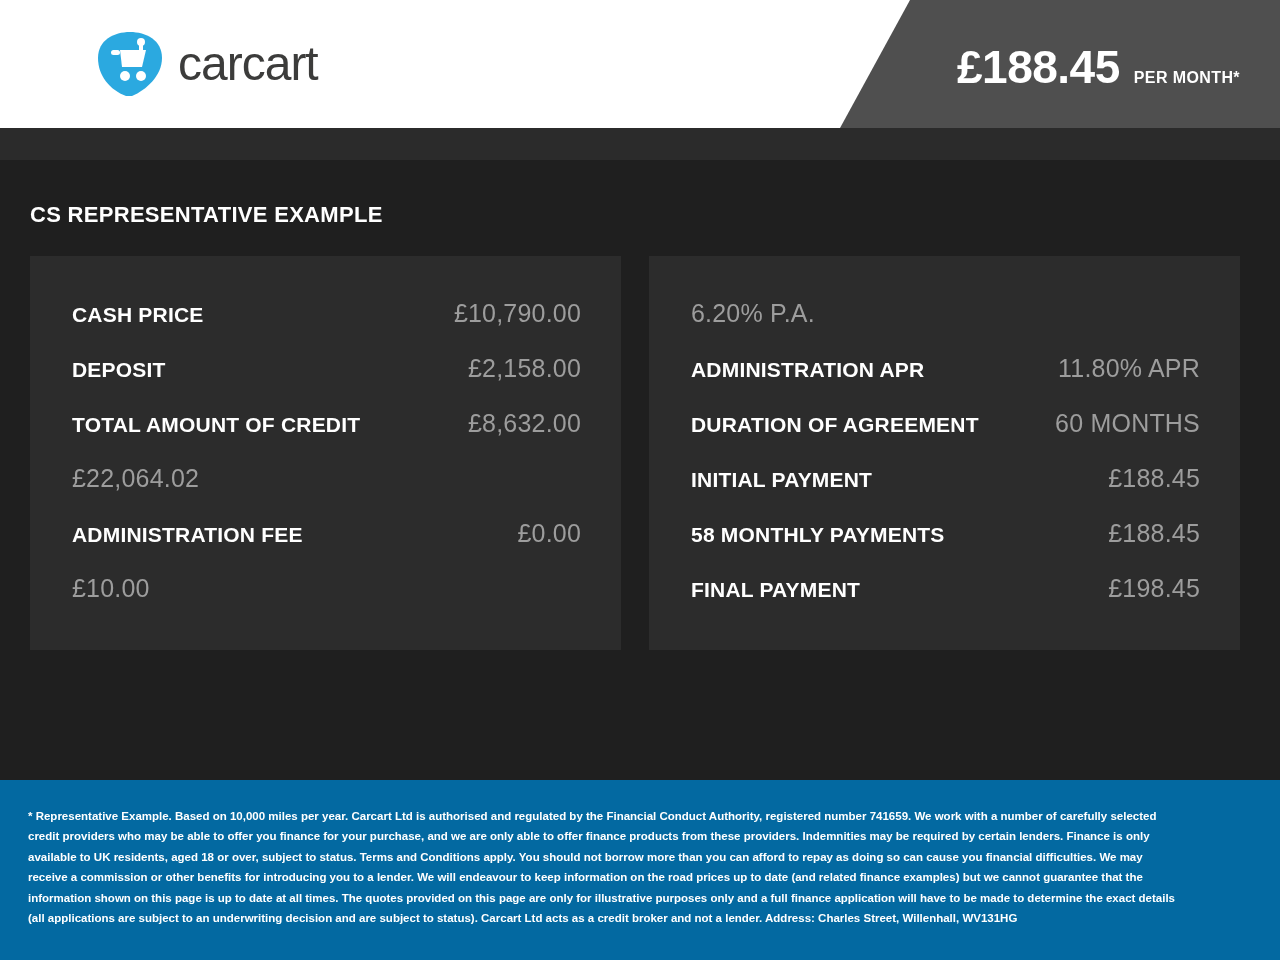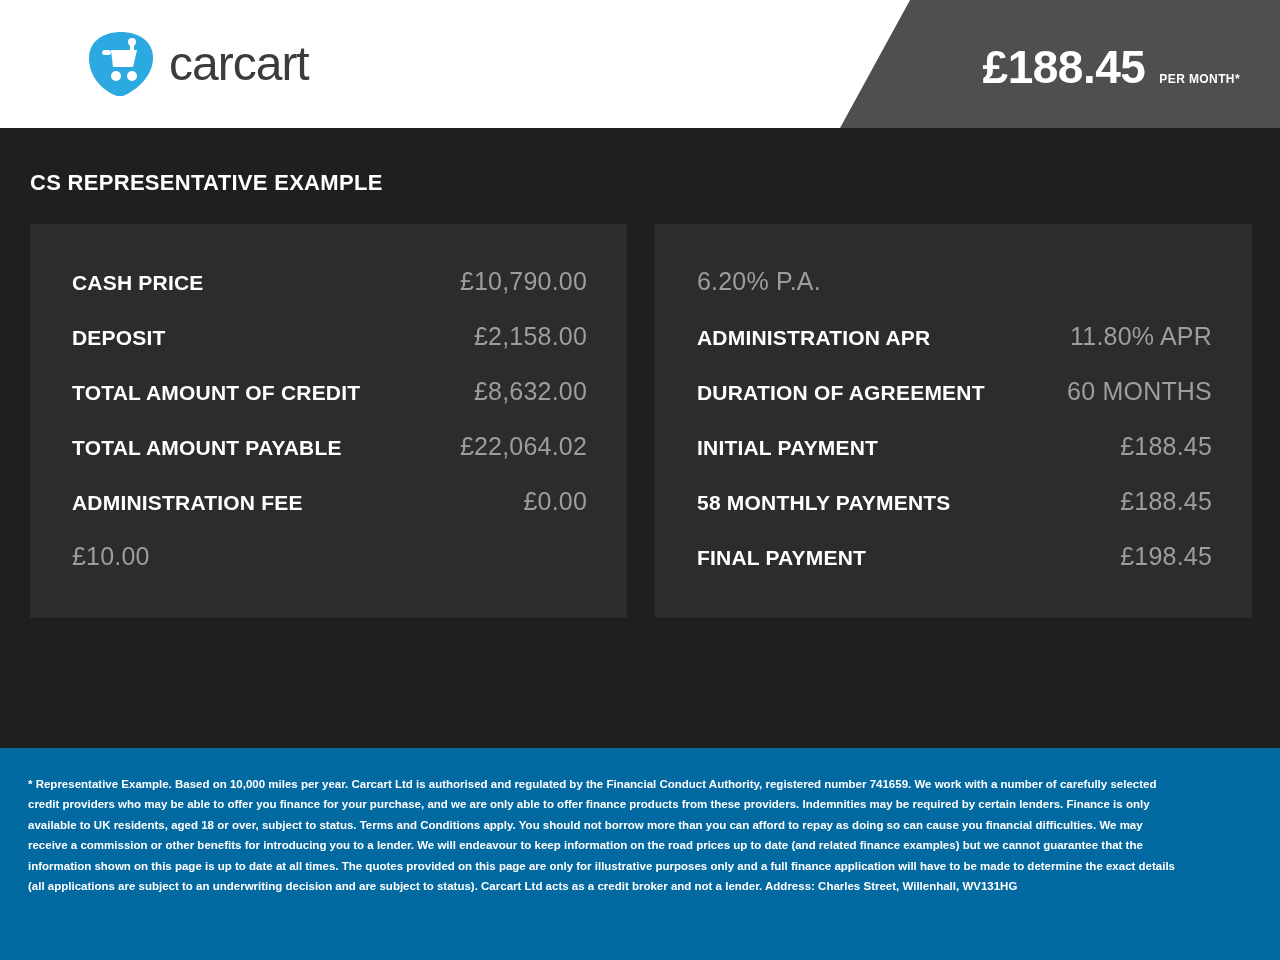--- a/index.html
+++ b/index.html
@@ -23,21 +23,21 @@
     position: absolute;
     top: 0;
     right: 0;
     width: 440px;
     height: 128px;
     background: #4f4f4f;
     clip-path: polygon(70px 0, 440px 0, 440px 128px, 0 128px);
   }
   .logo-wrap {
     position: absolute;
-    left: 87px;
+    left: 96px;
     top: 30px;
     display: flex;
     align-items: center;
     gap: 14px;
     text-align: right;
   }
   .logo-mark {
     width: 68px;
     height: 68px;
     position: relative;
@@ -62,44 +62,45 @@
     gap: 14px;
     color: #ffffff;
   }
   .price-amount {
     font-size: 46px;
     font-weight: bold;
     letter-spacing: -0.5px;
     line-height: 1;
   }
   .price-period {
-    font-size: 12px;
+    font-size: 16px;
     font-weight: bold;
     letter-spacing: 0.4px;
   }
 
   
   .main {
     width: 1280px;
     background: #1f1f1f;
     padding: 0 0 0 0;
     height: 620px;
     position: relative;
+    margin-top: 32px;
   }
   .section-title {
     color: #ffffff;
     font-size: 22px;
     font-weight: bold;
     letter-spacing: 0.3px;
     padding: 42px 0 0 30px;
   }
   .panels {
     display: flex;
     gap: 28px;
-    padding: 28px 28px 0 30px;
+    padding: 28px 40px 0 30px;
   }
   .panel {
     background: #2c2c2c;
     flex: 1;
     padding: 30px 22px 34px 22px;
   }
   .row {
     display: flex;
     align-items: baseline;
     justify-content: space-between;
@@ -175,21 +176,20 @@
       </div>
       <div class="row">
         <span class="row-label">DEPOSIT</span>
         <span class="row-value">£2,158.00</span>
       </div>
       <div class="row">
         <span class="row-label">TOTAL AMOUNT OF CREDIT</span>
         <span class="row-value">£8,632.00</span>
       </div>
       <div class="row">
-        <span class="row-label">TOTAL AMOUNT PAYABLE</span>
         <span class="row-value">£22,064.02</span>
       </div>
       <div class="row">
         <span class="row-label">ADMINISTRATION FEE</span>
         <span class="row-value">£0.00</span>
       </div>
       <div class="row">
         <span class="row-value">£10.00</span>
       </div>
     </div>

